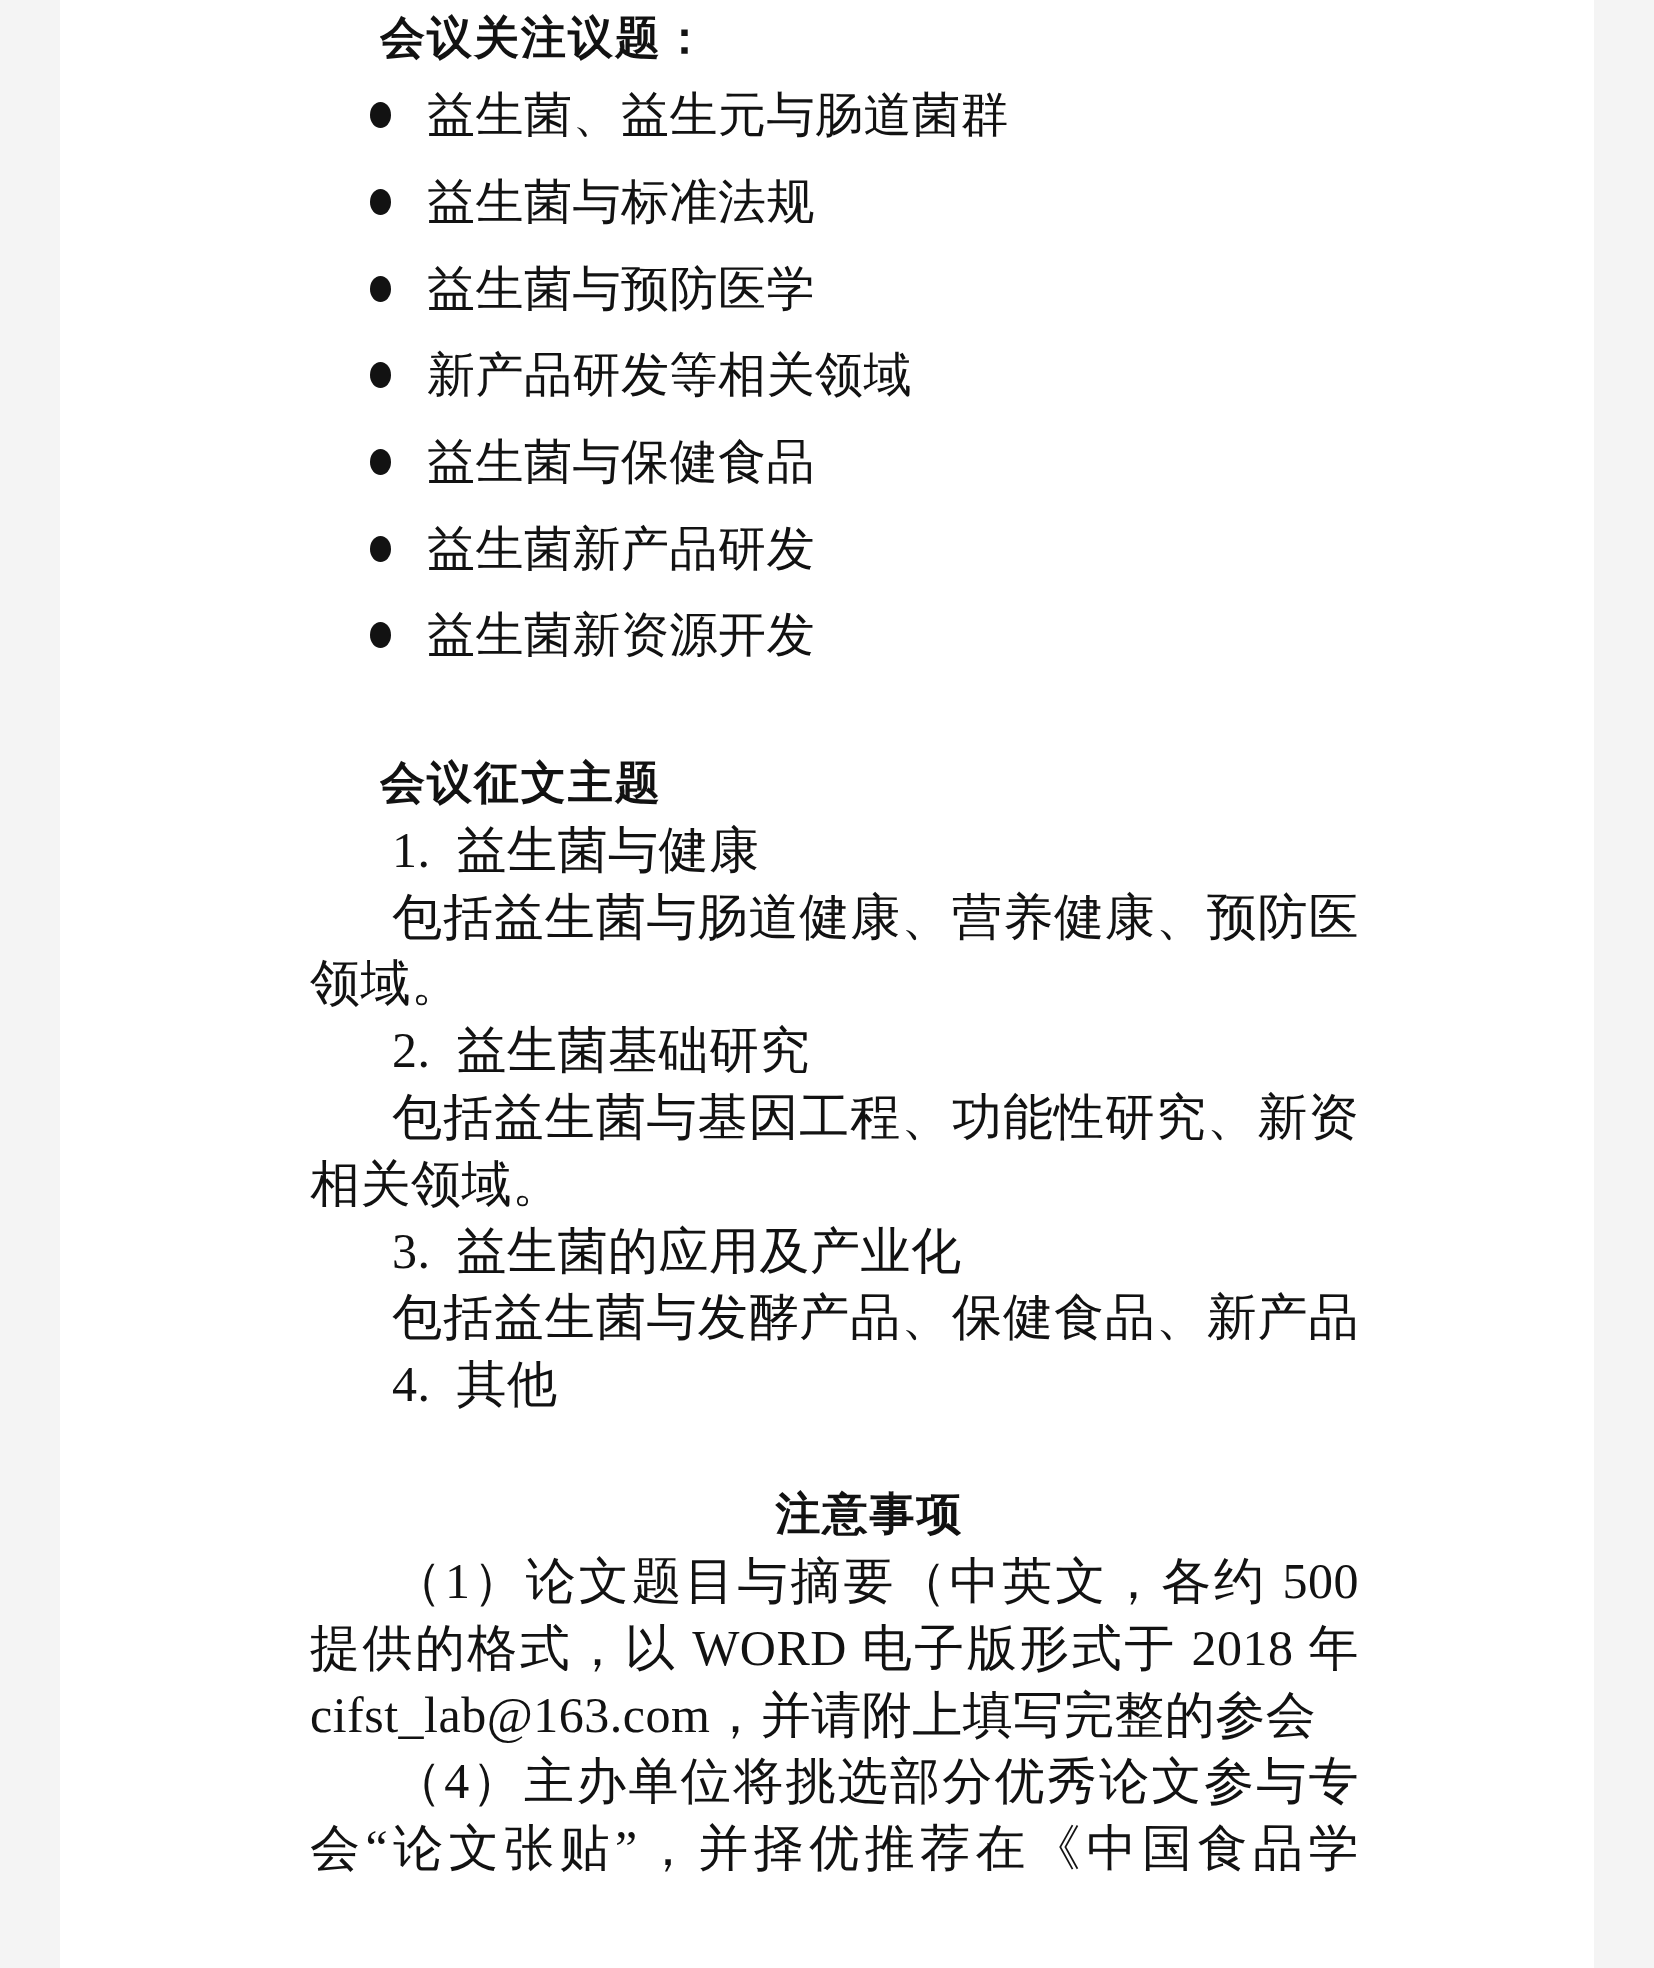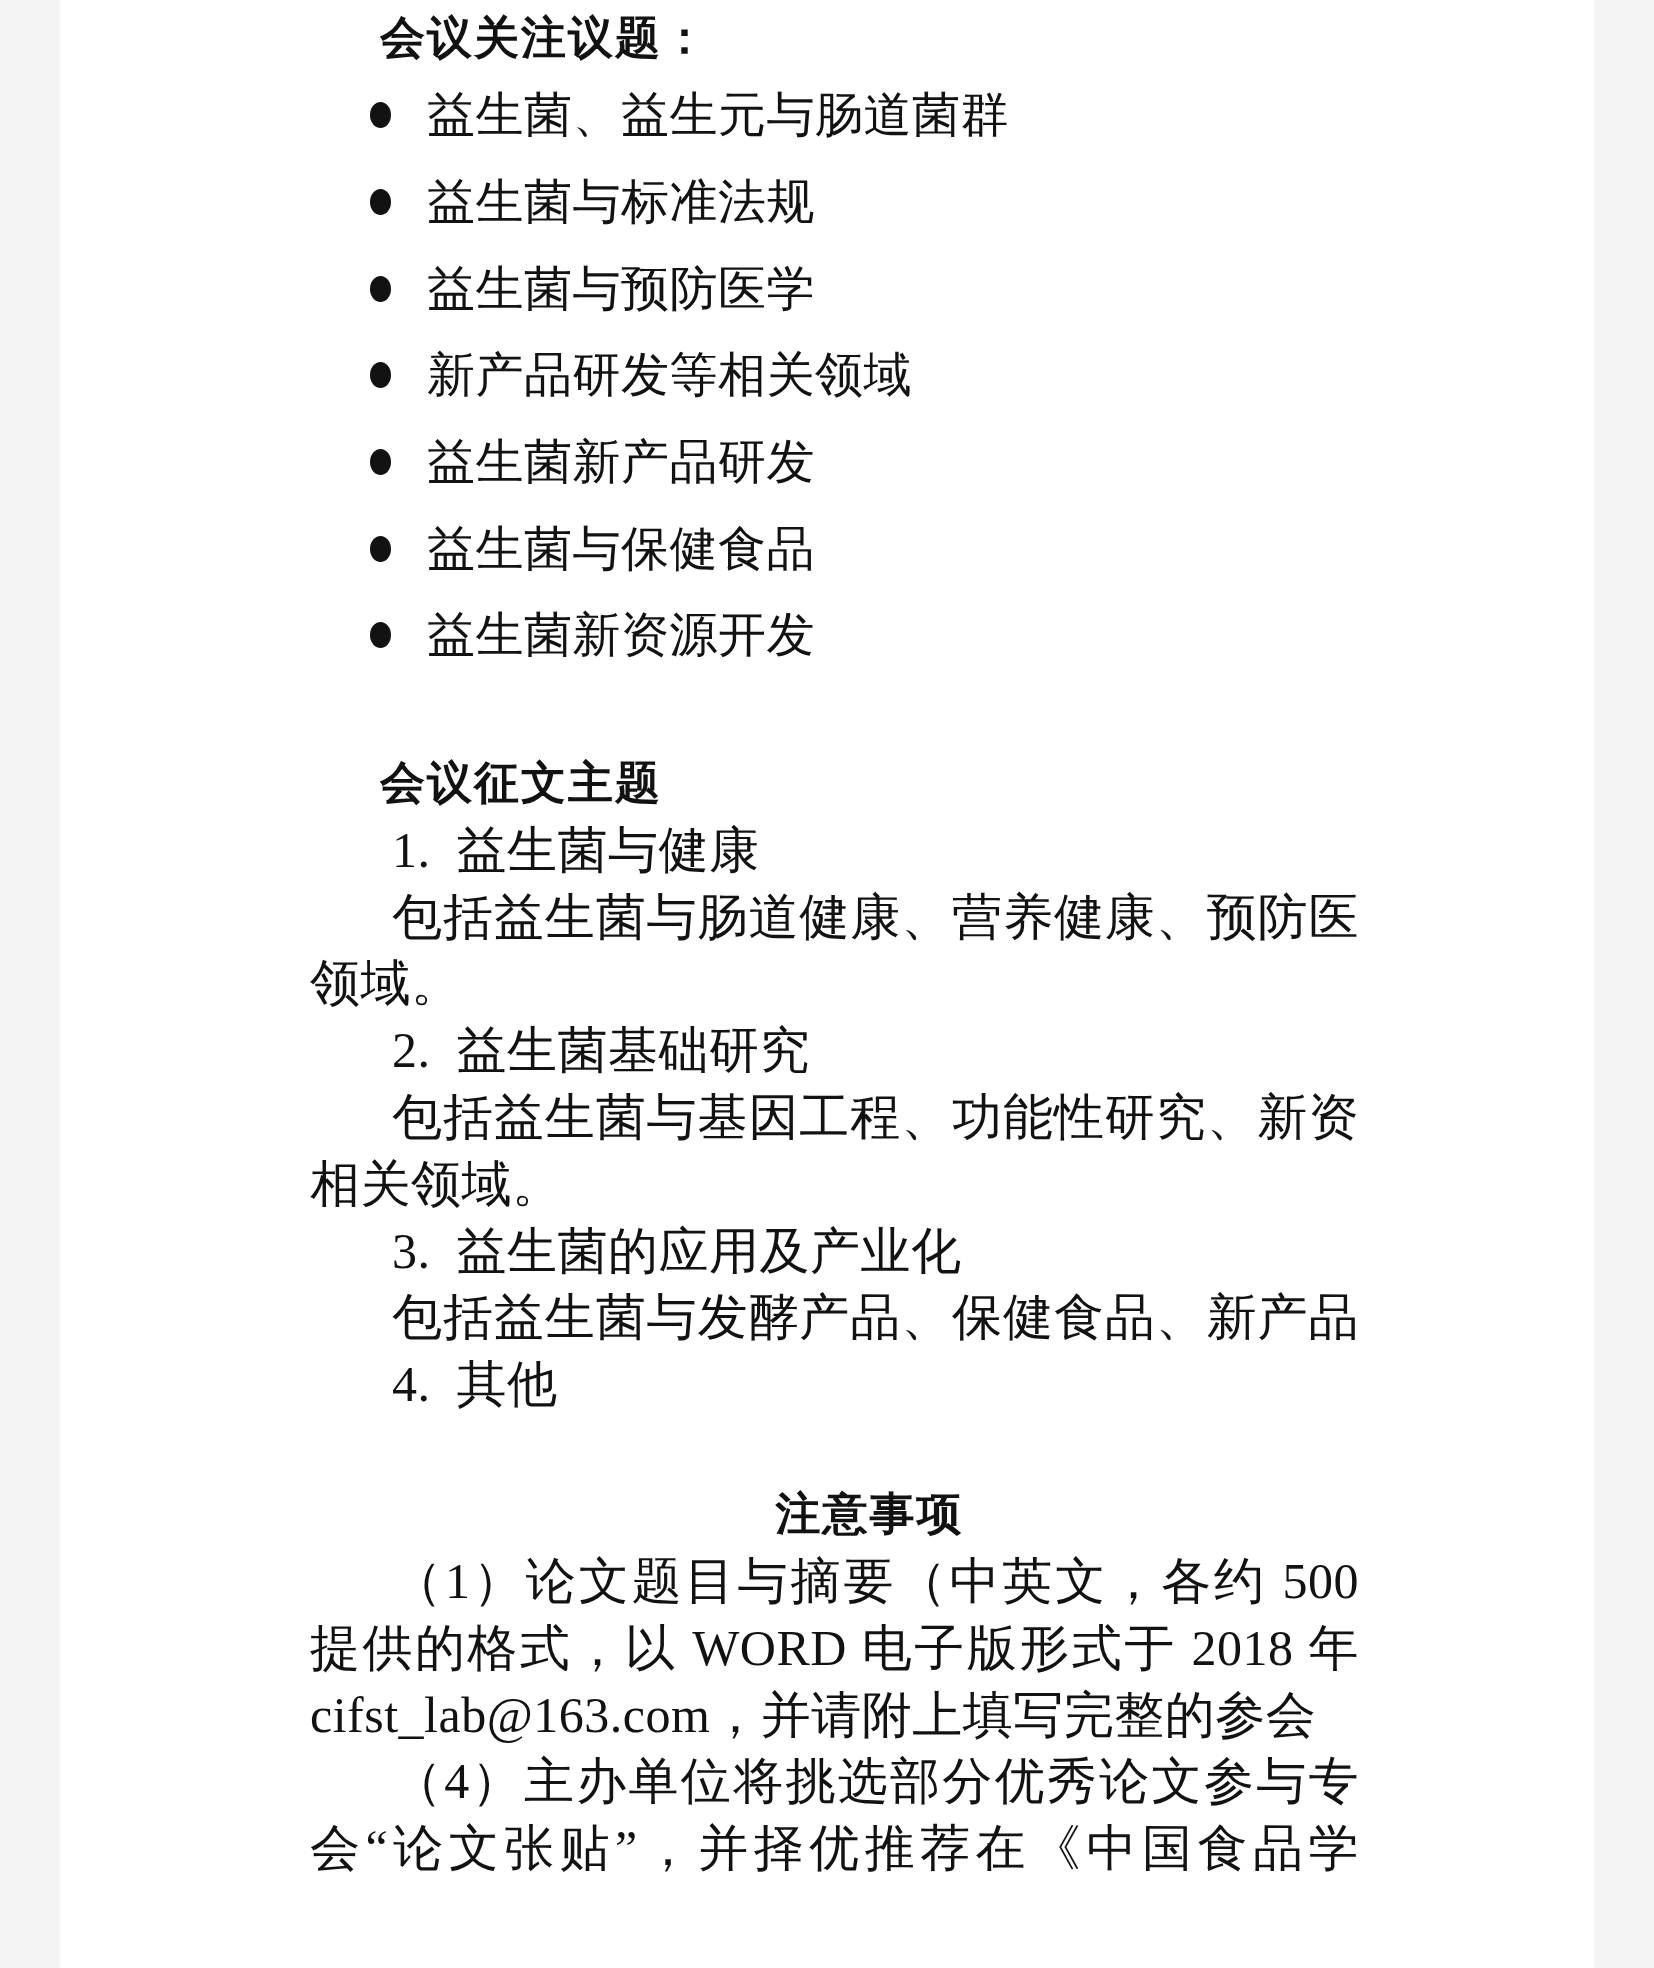--- a/index.html
+++ b/index.html
@@ -103,26 +103,26 @@
         <span class="bullet-text">益生菌与预防医学</span>
       </div>
 
       <div class="bullet-item">
         <span class="dot"></span>
         <span class="bullet-text">新产品研发等相关领域</span>
       </div>
 
       <div class="bullet-item">
         <span class="dot"></span>
-        <span class="bullet-text">益生菌新产品研发</span>
+        <span class="bullet-text">益生菌与保健食品</span>
       </div>
 
       <div class="bullet-item">
         <span class="dot"></span>
-        <span class="bullet-text">益生菌与保健食品</span>
+        <span class="bullet-text">益生菌新产品研发</span>
       </div>
 
       <div class="bullet-item">
         <span class="dot"></span>
         <span class="bullet-text">益生菌新资源开发</span>
       </div>
 
     </div>
 
   <h2 class="heading h-themes">会议征文主题</h2>

